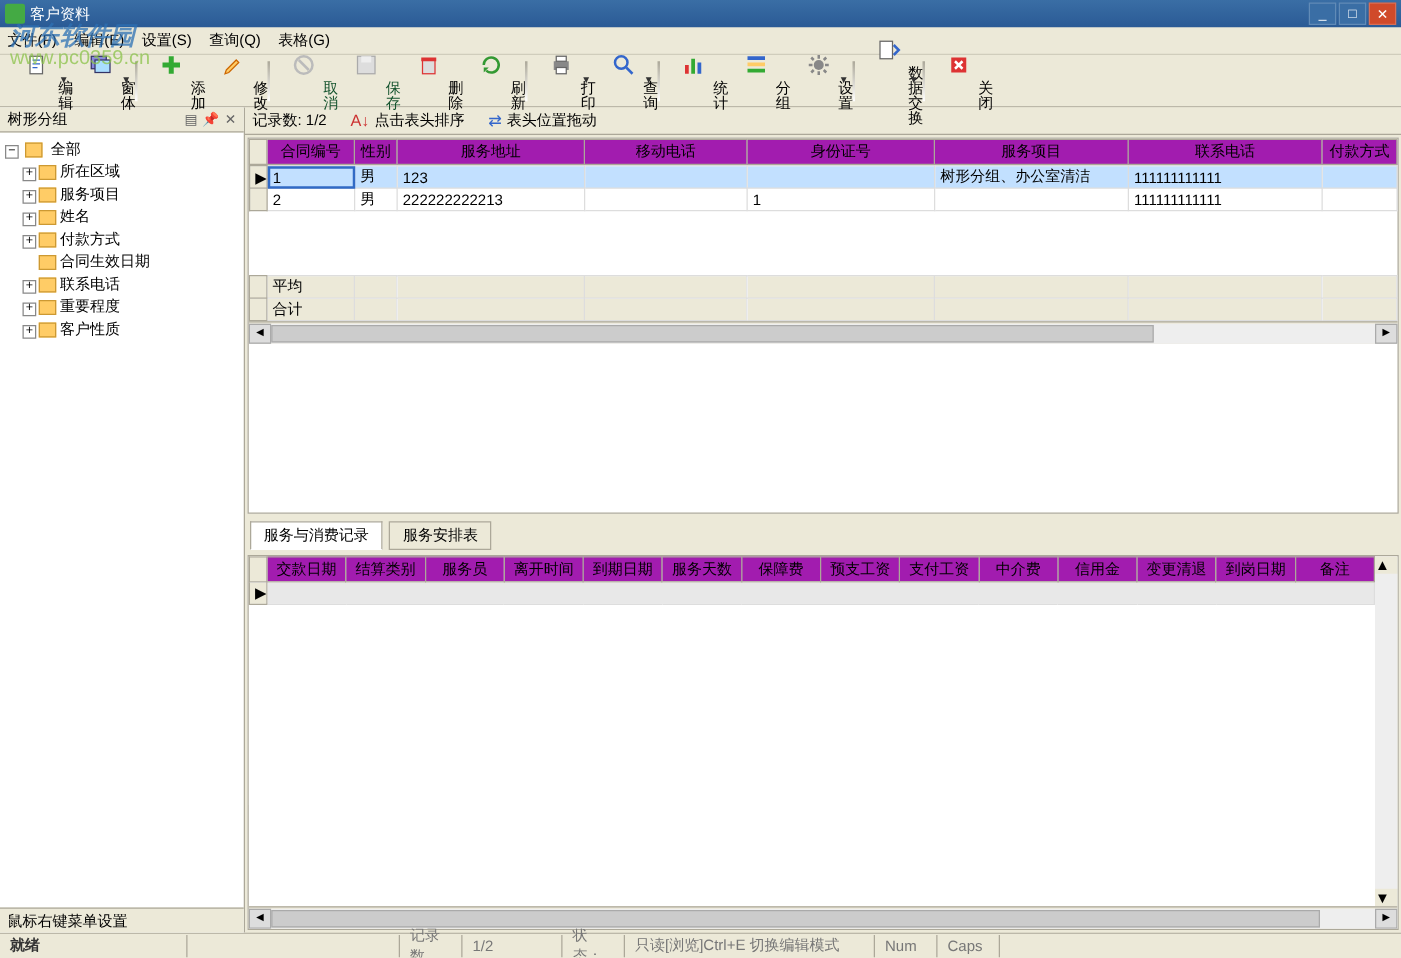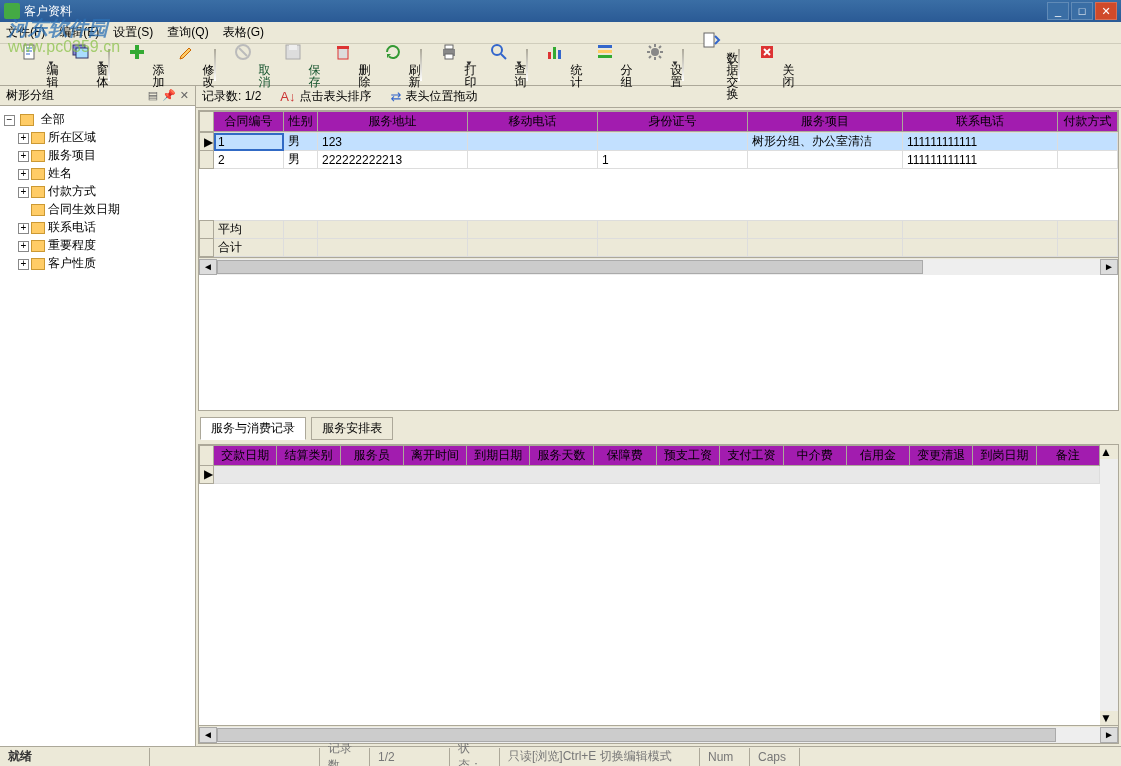--- a/index.html
+++ b/index.html
@@ -278,20 +278,21 @@
               <li><span class="exp">+</span><span class="ticon2 home"></span><span>姓名</span></li>
               <li><span class="exp">+</span><span class="ticon2 home"></span><span>付款方式</span></li>
               <li><span style="display:inline-block;width:13px"></span><span class="ticon2 home"></span><span>合同生效日期</span></li>
               <li><span class="exp">+</span><span class="ticon2 home"></span><span>联系电话</span></li>
               <li><span class="exp">+</span><span class="ticon2 home"></span><span>重要程度</span></li>
               <li><span class="exp">+</span><span class="ticon2 home"></span><span>客户性质</span></li>
             </ul>
         </li>
       </ul>
     </div>
+    <div class="sidefoot">鼠标右键菜单设置</div>
   </div>
 
   <div class="rightpane">
     <div class="infobar">
       <span>记录数: 1/2</span>
       <span class="ib">
           <span class="ibicon" style="color:#c33">A↓</span>
           <span>点击表头排序</span>
         </span>
       <span class="ib">

